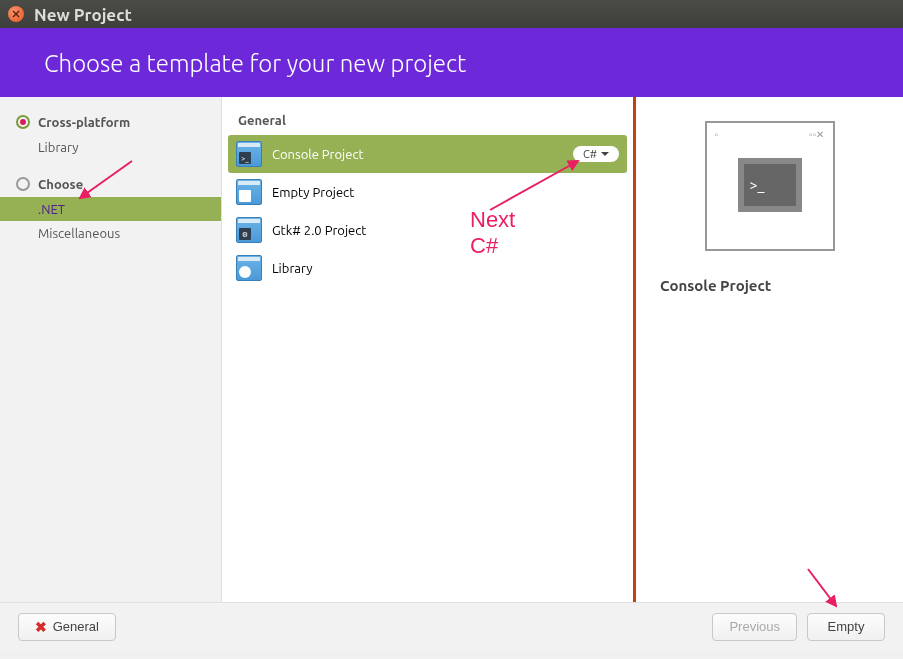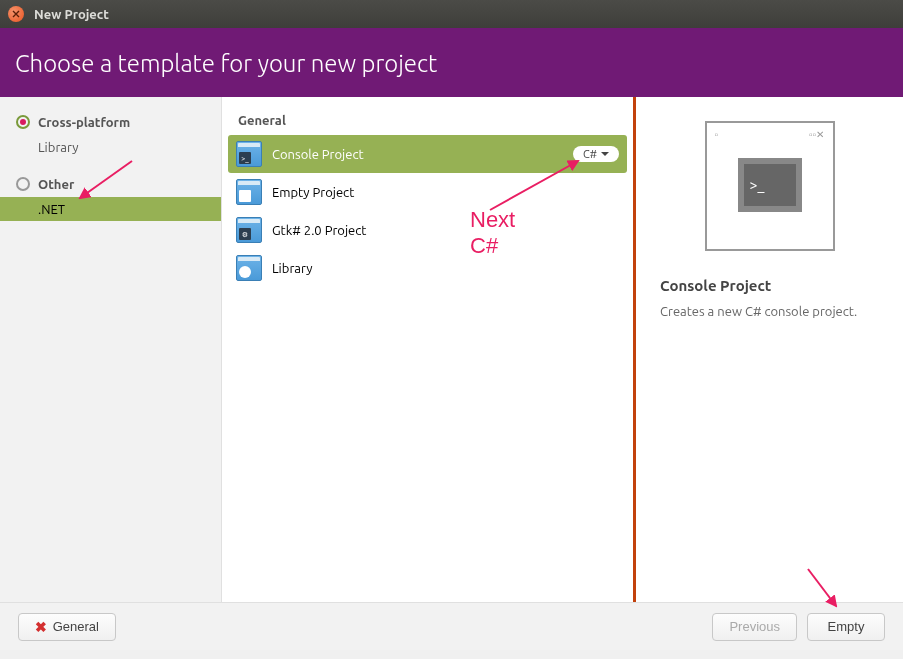--- a/index.html
+++ b/index.html
@@ -25,25 +25,25 @@
       background: radial-gradient(circle at 35% 35%, #f6936c, #e95420);
       display: flex;
       align-items: center;
       justify-content: center;
       cursor: pointer;
     }
     .close-btn svg { width: 8px; height: 8px; }
     .title {
       color: #dcdcd8;
       font-weight: bold;
-      font-size: 13px;
+      font-size: 17px;
     }
     .header {
-      background: #701a75;
-      padding: 22px 15px 20px;
+      background: #6d28d9;
+      padding: 22px 44px 20px;
     }
     .header h1 {
       color: #fff;
       font-size: 24px;
       font-weight: 300;
     }
     .content {
       display: flex;
       height: 505px;
       background: #fff;
@@ -80,21 +80,21 @@
       border-radius: 50%;
       top: 2px; left: 2px;
     }
     .sidebar-item {
       padding: 5px 16px 5px 38px;
       color: #555;
       cursor: pointer;
     }
     .sidebar-item.selected {
       background: #96b154;
-      color: #000000;
+      color: #4c1d95;
     }
     .template-list {
       width: 414px;
       border-right: 3px solid #c2410c;
       padding: 12px 6px;
       position: relative;
     }
     .list-header {
       font-weight: bold;
       color: #555;
@@ -265,24 +265,27 @@
   <div class="sidebar">
     <div class="cat-header">
       <span class="radio-icon green"></span>
       <span>Cross-platform</span>
     </div>
     <div class="sidebar-item">
       <span>Library</span>
     </div>
     <div class="cat-header" style="margin-top:12px">
       <span class="radio-icon"></span>
-      <span>Other</span>
+      <span>Choose</span>
     </div>
     <div class="sidebar-item selected">
       <span>.NET</span>
+    </div>
+    <div class="sidebar-item">
+      <span>Miscellaneous</span>
     </div>
   </div>
 
   <div class="template-list">
     <div class="list-header">General</div>
 
     <div class="template-item selected">
       <div class="template-icon">
           <div class="glyph">&gt;_</div>
         </div>
@@ -317,21 +320,20 @@
 
   <div class="detail">
     <div class="detail-icon-wrap">
       <div class="detail-icon-top">
           <span>▫</span>
           <span>▫▫✕</span>
         </div>
       <div class="detail-inner">&gt;_</div>
     </div>
     <div class="detail-title">Console Project</div>
-    <div class="detail-desc">Creates a new C# console project.</div>
   </div>
 
 </div>
 
 <div class="footer">
   <button class="btn">
     <span class="cancel-x">✖</span>
     <span>General</span>
   </button>
   <div class="footer-spacer"></div>

